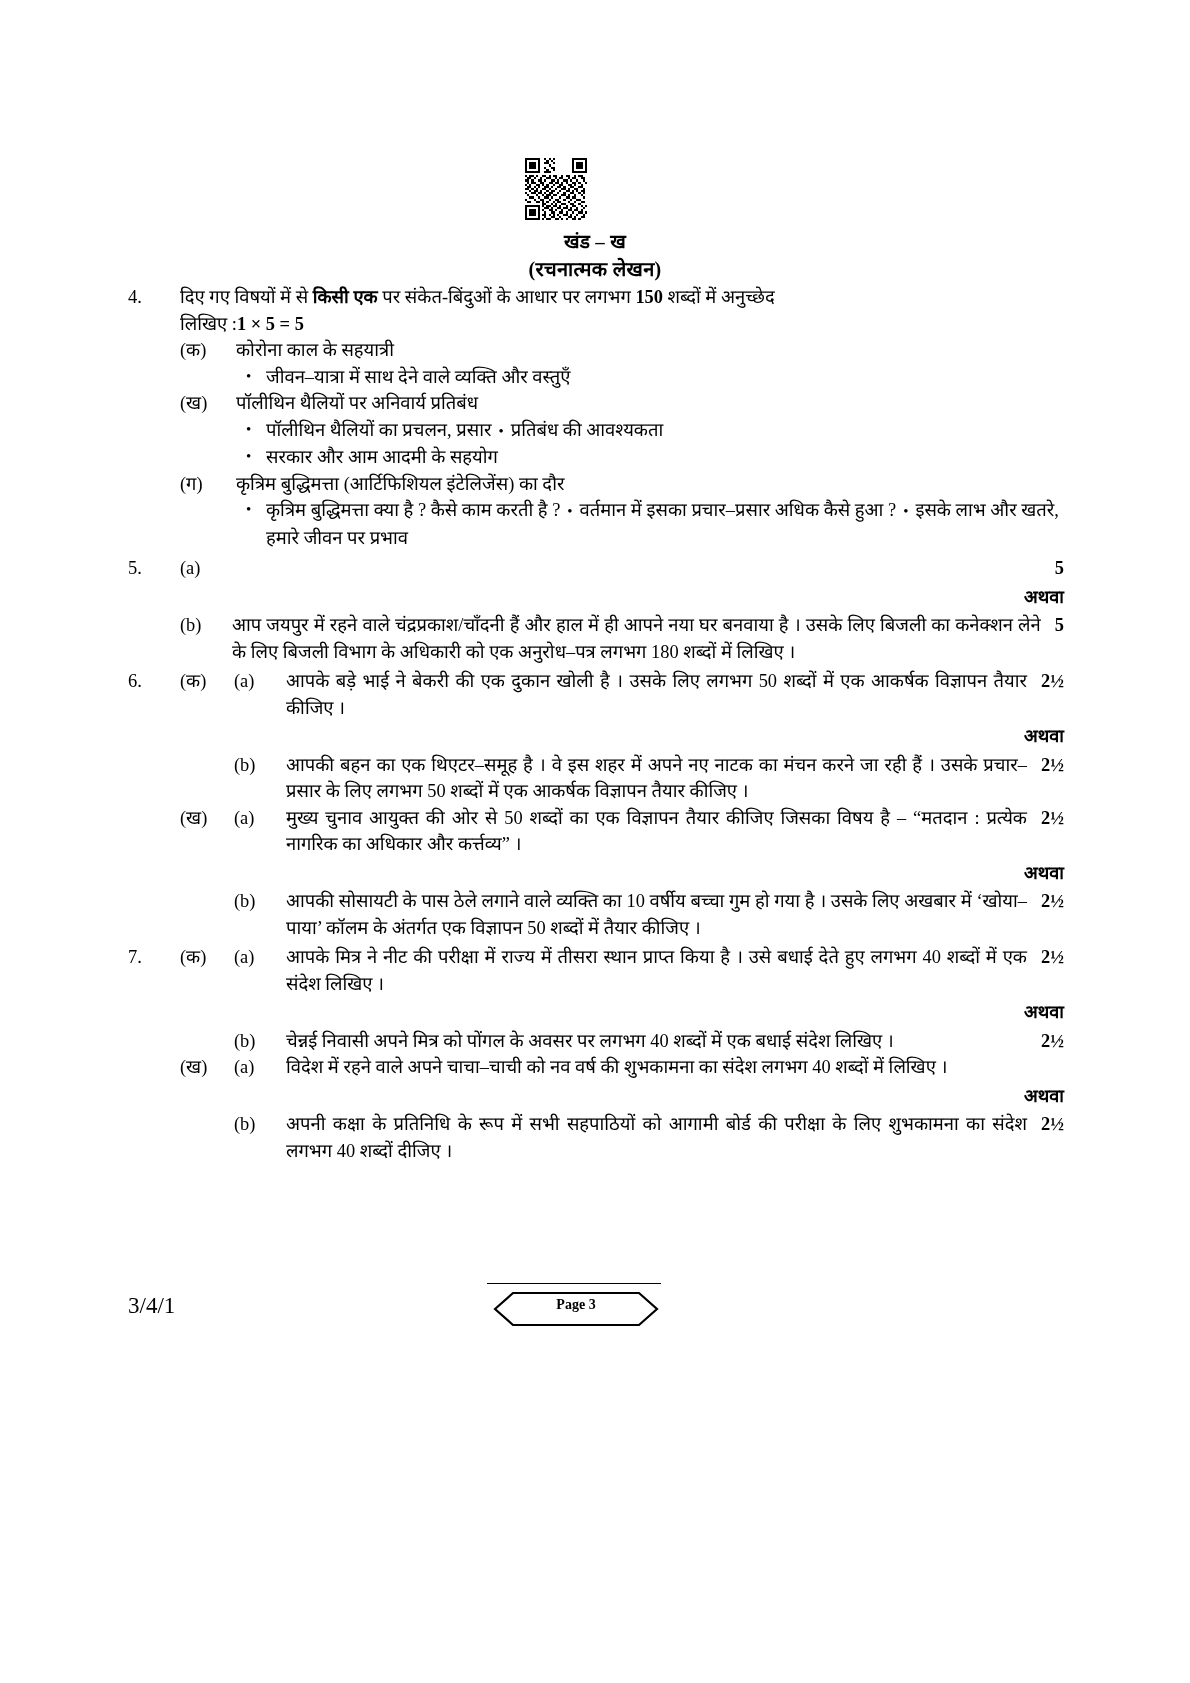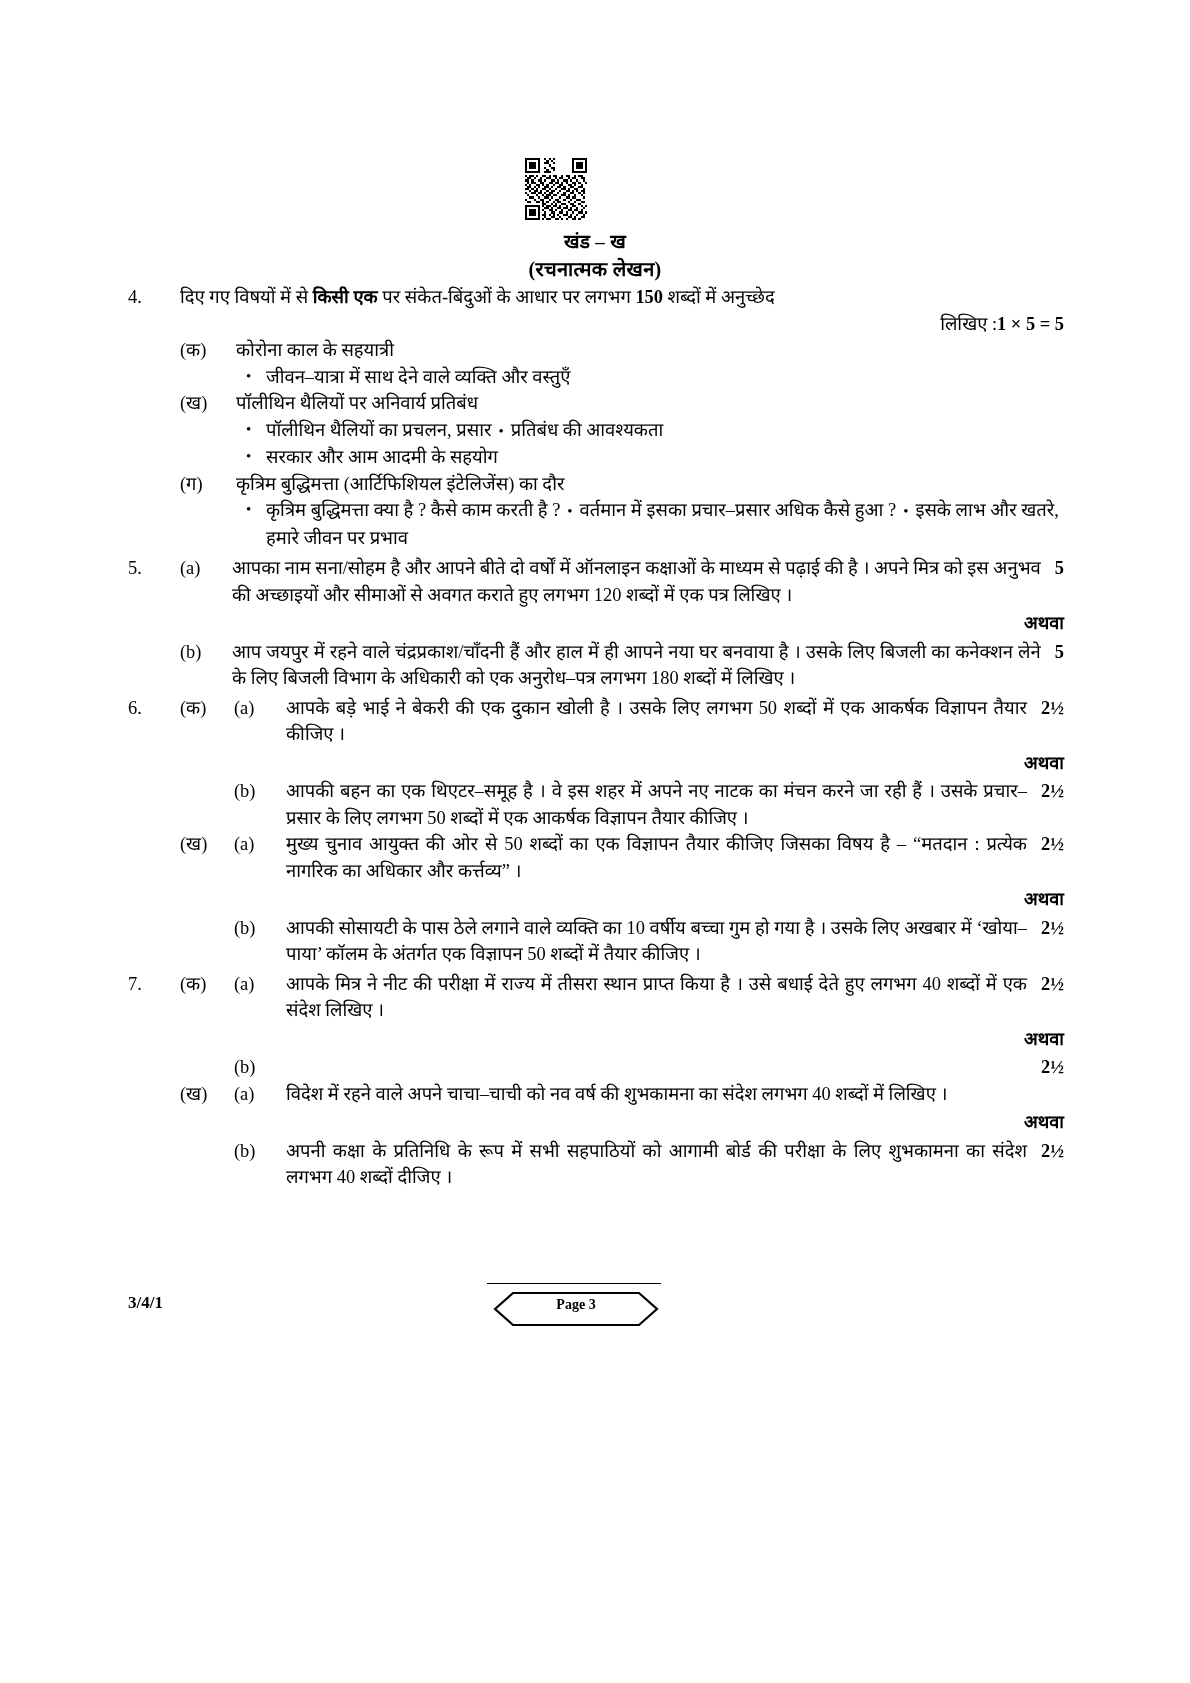--- a/index.html
+++ b/index.html
@@ -129,22 +129,22 @@
     width: 56px;
     flex: 0 0 56px;
   }
   .opt-body { flex: 1 1 auto; }
 
   
   .footer-code {
     position: absolute;
     left: 128px;
     top: 1293px;
-    font-size: 17px;
-    font-weight: bold;
+    font-size: 23px;
+    font-weight: normal;
   }
   .rule {
     position: absolute;
     left: 487px;
     top: 1283px;
     width: 174px;
     height: 0;
     border-top: 1.6px solid #000;
   }
   .pagebox {
@@ -388,21 +388,21 @@
   <div class="section-head sec-sub">(रचनात्मक लेखन)</div>
 
   <div class="content">
 
     <div class="qrow">
       <div class="qnum">4.</div>
       <div class="qbody">
         <div class="just" style="text-align:justify;">
           <span>दिए गए विषयों में से </span><span class="bold">किसी एक</span><span> पर संकेत-बिंदुओं के आधार पर लगभग </span><span class="bold">150</span><span> शब्दों में अनुच्छेद</span>
         </div>
-        <div style="display:flex;justify-content:flex-end;">
+        <div style="display:flex;justify-content:flex-start;">
           <span>लिखिए :</span>
           <span class="bold">1 × 5 = 5</span>
         </div>
 
         <div class="opt-row">
           <div class="opt-lbl">(क)</div>
           <div class="opt-body">
             <div>कोरोना काल के सहयात्री</div>
             <ul class="bullets">
               <li>
@@ -440,21 +440,20 @@
         </div>
       </div>
     </div>
 
     <div class="qrow" style="margin-top:4px;">
       <div class="qnum">5.</div>
       <div class="lbl-ab">(a)</div>
       <div class="qbody">
         <div class="just">
           <span class="marks">5</span>
-          <span>आपका नाम सना/सोहम है और आपने बीते दो वर्षों में ऑनलाइन कक्षाओं के माध्यम से पढ़ाई की है । अपने मित्र को इस अनुभव की अच्छाइयों और सीमाओं से अवगत कराते हुए लगभग 120 शब्दों में एक पत्र लिखिए ।</span>
         </div>
       </div>
     </div>
     <div class="alt">अथवा</div>
     <div class="qrow">
       <div class="qnum"></div>
       <div class="lbl-ab">(b)</div>
       <div class="qbody">
         <div class="just">
           <span class="marks">5</span>
@@ -523,20 +522,21 @@
       </div>
     </div>
     <div class="alt">अथवा</div>
     <div class="qrow">
       <div class="qnum"></div>
       <div class="lbl-kh"></div>
       <div class="lbl-ab">(b)</div>
       <div class="qbody">
         <div class="just">
           <span class="marks">2½</span>
+          <span>चेन्नई निवासी अपने मित्र को पोंगल के अवसर पर लगभग 40 शब्दों में एक बधाई संदेश लिखिए ।</span>
         </div>
       </div>
     </div>
 
     <div class="qrow">
       <div class="qnum"></div>
       <div class="lbl-kh">(ख)</div>
       <div class="lbl-ab">(a)</div>
       <div class="qbody">
         <div class="just">

